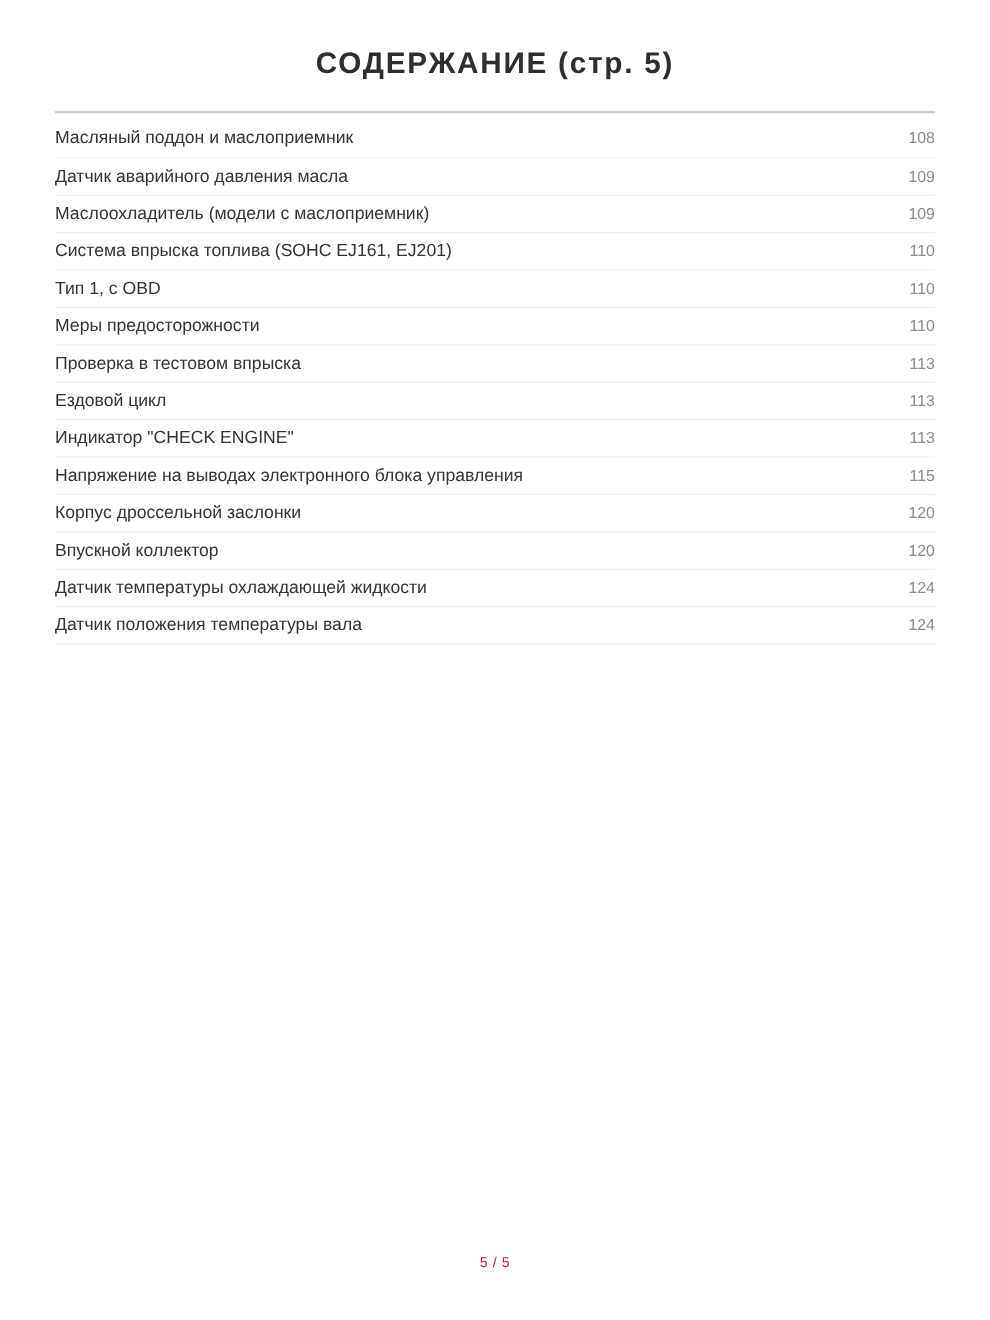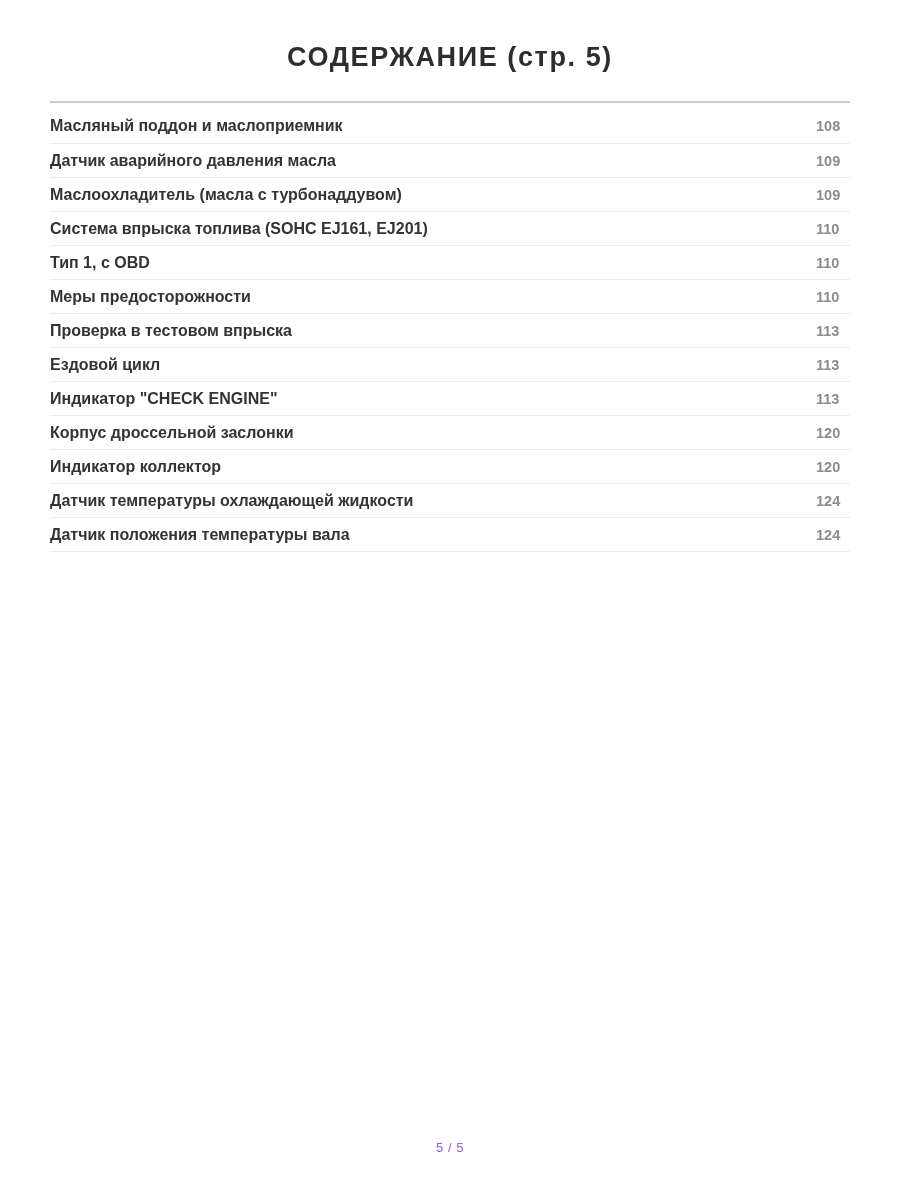--- a/index.html
+++ b/index.html
@@ -53,21 +53,20 @@
     border-bottom: 1px solid #ededed;
   }
 
   .toc-row {
     display: flex;
     align-items: baseline;
     justify-content: space-between;
     height: 34px;
     border-top: 1px solid #ededed;
     box-sizing: border-box;
-    font-weight: bold;
   }
   .toc-list .toc-row:first-child {
     border-top: none;
   }
 
   .toc-label {
     font-size: 16px;
     color: #333333;
     line-height: 34px;
     white-space: nowrap;
@@ -75,31 +74,32 @@
     text-overflow: ellipsis;
     flex: 1 1 auto;
     padding-right: 20px;
   }
 
   .toc-page {
     font-size: 14.5px;
     color: #8c8c8c;
     line-height: 34px;
     flex: 0 0 auto;
+    text-align: right;
     min-width: 34px;
   }
 
   .page-footer {
     position: absolute;
     left: 0;
     right: 0;
     top: 1140px;
     text-align: center;
     font-size: 13px;
-    color: #8b5cf6;
+    color: #be185d;
     letter-spacing: 0.5px;
   }
 </style>
 </head>
 <body>
 
 <div class="page">
 
   <h1 class="toc-title">СОДЕРЖАНИЕ (стр. 5)</h1>
 
@@ -108,21 +108,21 @@
   <ul class="toc-list" id="toc-list">
       <li class="toc-row">
     <span class="toc-label">Масляный поддон и маслоприемник</span>
     <span class="toc-page">108</span>
   </li>
       <li class="toc-row">
     <span class="toc-label">Датчик аварийного давления масла</span>
     <span class="toc-page">109</span>
   </li>
       <li class="toc-row">
-    <span class="toc-label">Маслоохладитель (масла с турбонаддувом)</span>
+    <span class="toc-label">Маслоохладитель (модели с маслоприемник)</span>
     <span class="toc-page">109</span>
   </li>
       <li class="toc-row">
     <span class="toc-label">Система впрыска топлива (SOHC EJ161, EJ201)</span>
     <span class="toc-page">110</span>
   </li>
       <li class="toc-row">
     <span class="toc-label">Тип 1, с OBD</span>
     <span class="toc-page">110</span>
   </li>
@@ -136,25 +136,29 @@
   </li>
       <li class="toc-row">
     <span class="toc-label">Ездовой цикл</span>
     <span class="toc-page">113</span>
   </li>
       <li class="toc-row">
     <span class="toc-label">Индикатор "CHECK ENGINE"</span>
     <span class="toc-page">113</span>
   </li>
       <li class="toc-row">
+    <span class="toc-label">Напряжение на выводах электронного блока управления</span>
+    <span class="toc-page">115</span>
+  </li>
+      <li class="toc-row">
     <span class="toc-label">Корпус дроссельной заслонки</span>
     <span class="toc-page">120</span>
   </li>
       <li class="toc-row">
-    <span class="toc-label">Индикатор коллектор</span>
+    <span class="toc-label">Впускной коллектор</span>
     <span class="toc-page">120</span>
   </li>
       <li class="toc-row">
     <span class="toc-label">Датчик температуры охлаждающей жидкости</span>
     <span class="toc-page">124</span>
   </li>
       <li class="toc-row">
     <span class="toc-label">Датчик положения температуры вала</span>
     <span class="toc-page">124</span>
   </li>

